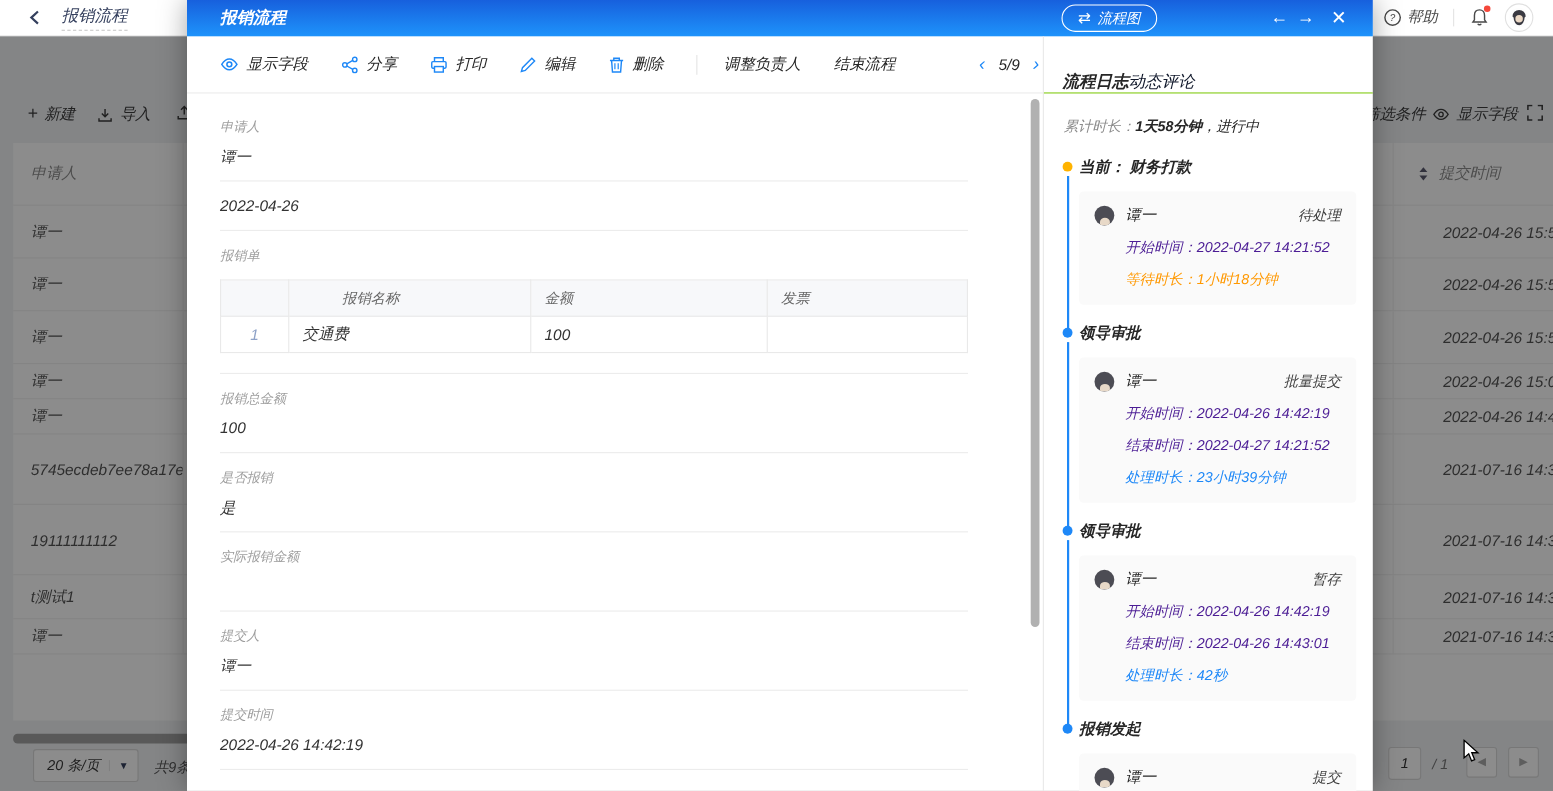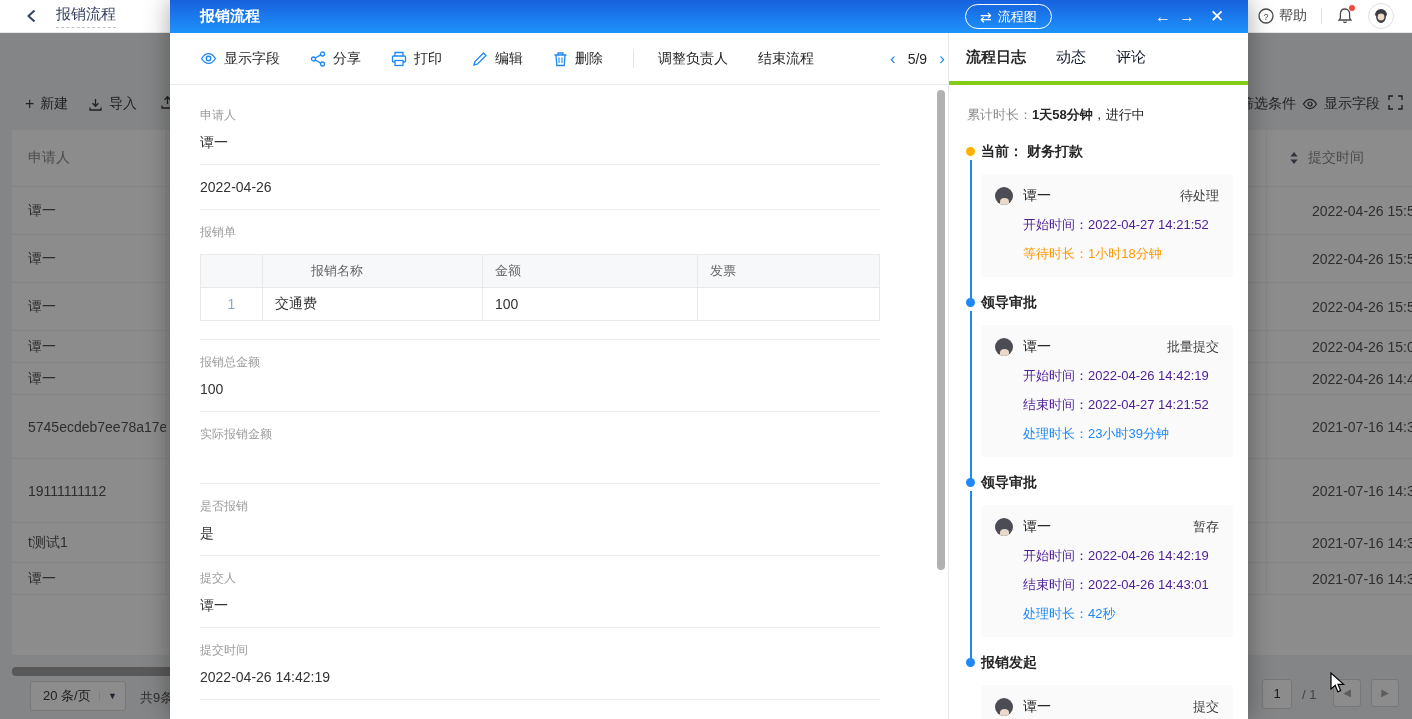--- a/index.html
+++ b/index.html
@@ -1,18 +1,18 @@
 <!DOCTYPE html>
 <html><head>
 <meta charset="utf-8">
 <style>
   * { margin:0; padding:0; box-sizing:border-box; }
   html,body { background:#555; }
   body { font-family:"Liberation Sans","DejaVu Sans",sans-serif; }
-  .stage { position:relative; width:1412px; height:719px; background:#f0f2f5; overflow:hidden; margin:0 auto; }
+  .stage { position:relative; width:1412px; height:719px; background:#f0f2f5; overflow:hidden; margin:0 auto;font-style:italic; }
 
   
   .top-bar { position:absolute; left:0; top:0; right:0; height:33px; background:#fff; border-bottom:1px solid #e8e8e8; z-index:1; }
   .tb-left { position:absolute; left:24px; top:0; height:32px; display:flex; align-items:center; }
   .back-ic { width:16px; height:16px; margin-right:16px; }
   .page-title { font-size:15px; color:#35405e; padding-bottom:3px; border-bottom:1px dashed #c3c3c3; }
   .tb-right { position:absolute; right:18px; top:0; height:32px; display:flex; align-items:center; gap:14px; }
   .help-wrap { display:flex; align-items:center; gap:5px; font-size:14px; color:#4a4a4a; }
   .tb-div { width:1px; height:16px; background:#e3e3e3; }
   .bell-wrap { position:relative; width:18px; height:18px; }
@@ -66,21 +66,21 @@
   .dt { width:100%; border-collapse:collapse; margin-top:13px; }
   .dt th { background:#f7f8fa; color:#666; font-weight:normal; text-align:left; font-size:13px; padding:7px 12px; border:1px solid #e9e9e9; height:30px; }
   .dt td { font-size:14px; color:#333; padding:7px 12px; border:1px solid #e9e9e9; height:32px; }
   .dt .c-idx { width:62px; text-align:center; color:#8fa3c8; }
   .dt .c-name { width:220px;padding-left:48px; }
   .dt .c-amt { width:215px; }
   .m-scrollbar { position:absolute; left:767px; top:90px; width:8px; height:480px; border-radius:4px; background:#b1b1b1; }
 
   
   .log-panel { position:absolute; left:778px; top:33px; width:300px; bottom:0; border-left:1px solid #e8e8e8; }
-  .lp-tabs { height:52px; border-bottom:4px solid #84cc16; display:flex; align-items:center; padding-left:17px; gap:30px; }
+  .lp-tabs { height:52px; border-bottom:1px solid #84cc16; display:flex; align-items:flex-end; padding-left:17px; }
   .lp-tab { font-size:15px; color:#0f172a; }
   .lp-tab.active { color:#262626; font-weight:bold; }
   .lp-content { padding:0 15px; }
   .lp-summary { padding:21px 0 2px 3px; font-size:13px; color:#8c8c8c; }
   .lp-summary b { color:#262626; }
   .lp-summary .st { color:#262626; }
   .t-node { position:relative; padding-left:17px; margin-top:17px; }
   .t-dot { position:absolute; left:2px; top:4px; width:9px; height:9px; border-radius:50%; }
   .t-dot.orange { background:#ffb300; }
   .t-dot.blue { background:#1e88f7; }
@@ -345,26 +345,26 @@
         </tbody>
           </table>
       </div>
 
       <div>
           <div class="field">
             <div class="f-label">报销总金额</div>
             <div class="f-value">100</div>
           </div>
           <div class="field">
+            <div class="f-label">是否报销</div>
+            <div class="f-value">是</div>
+          </div>
+          <div class="field">
             <div class="f-label">实际报销金额</div>
             <div class="f-value"></div>
-          </div>
-          <div class="field">
-            <div class="f-label">是否报销</div>
-            <div class="f-value">是</div>
           </div>
           <div class="field">
             <div class="f-label">提交人</div>
             <div class="f-value">谭一</div>
           </div>
           <div class="field">
             <div class="f-label">提交时间</div>
             <div class="f-value">2022-04-26 14:42:19</div>
           </div>
         </div>

